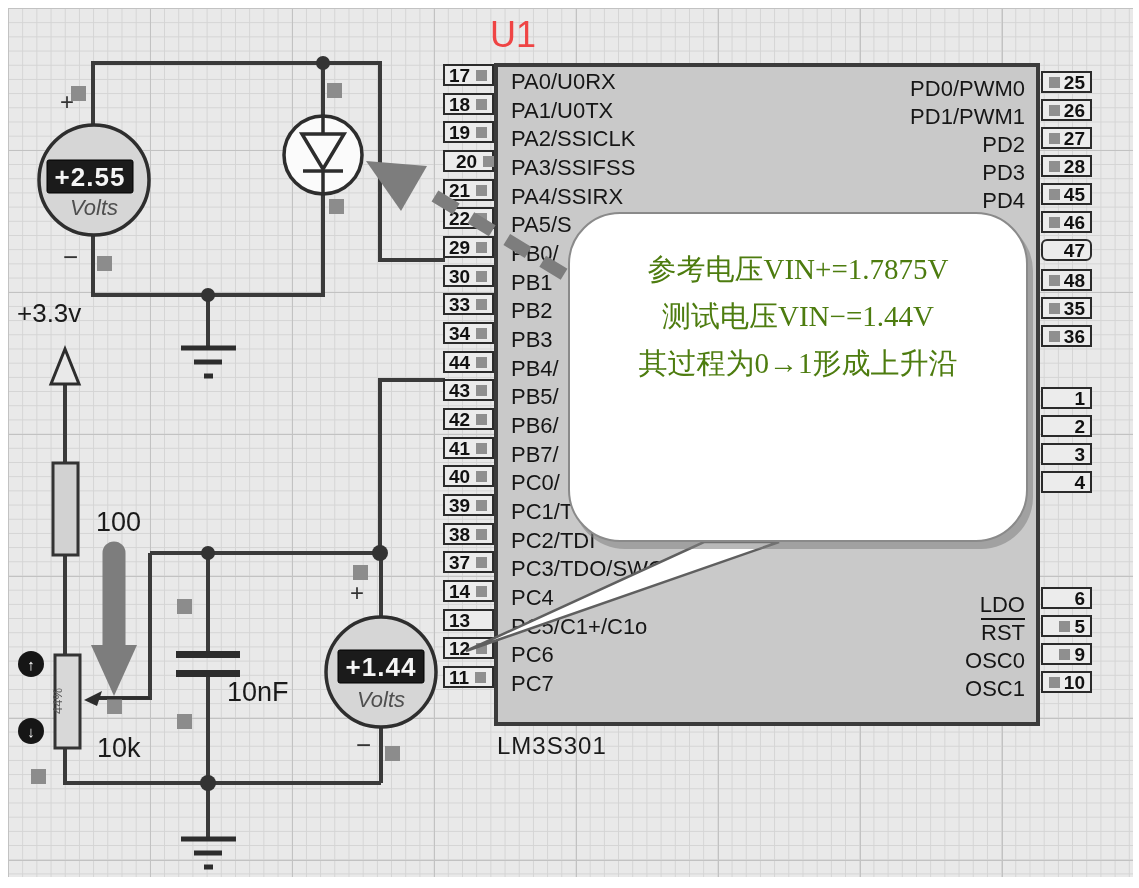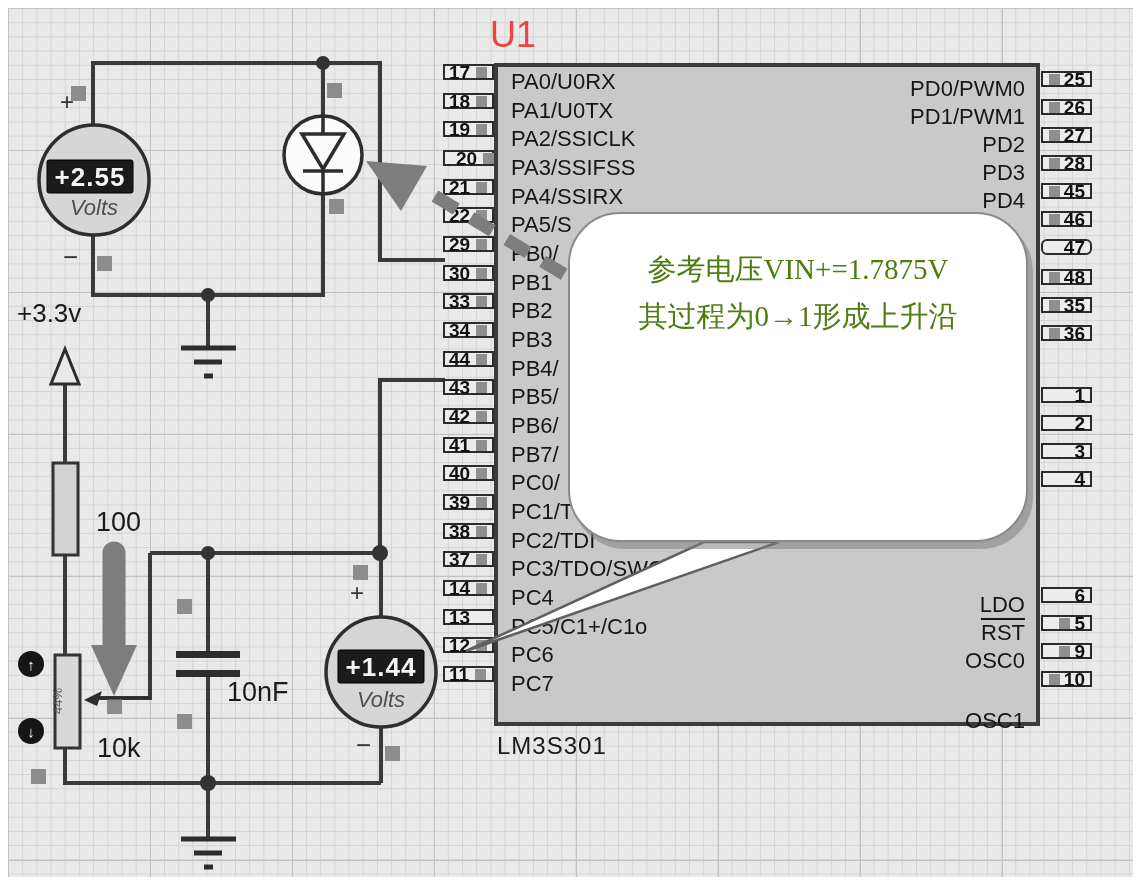--- a/index.html
+++ b/index.html
@@ -13,21 +13,21 @@
       linear-gradient(to bottom,#d4d4d4 1px,transparent 1px);
     background-size:142px 142px,142px 142px,14.2px 14.2px,14.2px 14.2px;}
   svg{position:absolute;left:0;top:0;}
   #circuit{z-index:1;}
   #chiplayer{position:absolute;left:0;top:0;width:100%;height:100%;z-index:2;}
   #annot{z-index:3;pointer-events:none;}
   .chipbody{position:absolute;left:494px;top:63px;width:546px;height:663px;
             background:#c9c9c9;border:4px solid #3b3b3b;box-sizing:border-box;}
   .chipref{position:absolute;left:490px;top:14px;font-size:36px;color:#ef4444;}
   .chippart{position:absolute;left:497px;top:732px;font-size:24px;color:#1a1a1a;letter-spacing:1px;}
-  .stub{position:absolute;width:51px;height:16px;background:#ececec;border:2px solid #2b2b2b;
+  .stub{position:absolute;width:51px;height:22px;background:#ececec;border:2px solid #2b2b2b;
         box-sizing:border-box;display:flex;align-items:center;}
   .stub .num{font-size:19px;font-weight:600;color:#111;line-height:1;}
   .stub.l .num{margin-left:4px;order:0;}
   .stub.r{justify-content:flex-end;}
   .stub.r .num{margin-right:5px;order:1;}
   .sq{width:11px;height:11px;background:#8f8f8f;flex:0 0 auto;}
   .stub.l .sq{margin-left:6px;}
   .stub.r .sq{margin-right:4px;}
   .pinlabel{position:absolute;font-size:22px;color:#161616;line-height:22px;white-space:nowrap;}
   .pinlabel.r{text-align:right;width:325px;left:700px;}
@@ -333,29 +333,30 @@
         <div class="pinlabel r" style="top: 622px;"><span class="ovl">RST</span></div>
         <div class="stub r" style="left: 1041px; top: 643px;">
           <span class="num">9</span>
           <span class="sq"></span>
         </div>
         <div class="pinlabel r" style="top: 650px;">OSC0</div>
         <div class="stub r" style="left: 1041px; top: 671px;">
           <span class="num">10</span>
           <span class="sq"></span>
         </div>
-        <div class="pinlabel r" style="top: 678px; margin-top: 32px;">OSC1</div>
+        <div class="pinlabel r" style="top: 678px;">OSC1</div>
       </div>
   </div>
 
   <svg id="annot" width="1139" height="888">
     <polygon points="466,651 704,542 779,542" fill="#ffffff" stroke="#5f5f5f" stroke-width="2.5"></polygon>
     <line x1="600" y1="296" x2="430" y2="193" stroke="#7d7d7d" stroke-width="13" stroke-dasharray="25 17"></line>
     <polygon points="366,161 401,211 427,166" fill="#7d7d7d"></polygon>
     <line x1="114" y1="553" x2="114" y2="646" stroke="#7d7d7d" stroke-width="23" stroke-linecap="round"></line>
     <polygon points="91,645 137,645 114,696" fill="#7d7d7d"></polygon>
   </svg>
 
   <div id="bubble">
     <div class="bline">参考电压VIN+=1.7875V</div>
+    <div class="bline">测试电压VIN−=1.44V</div>
     <div class="bline">其过程为0→1形成上升沿</div>
   </div>
 </div>
 
 </body></html>

